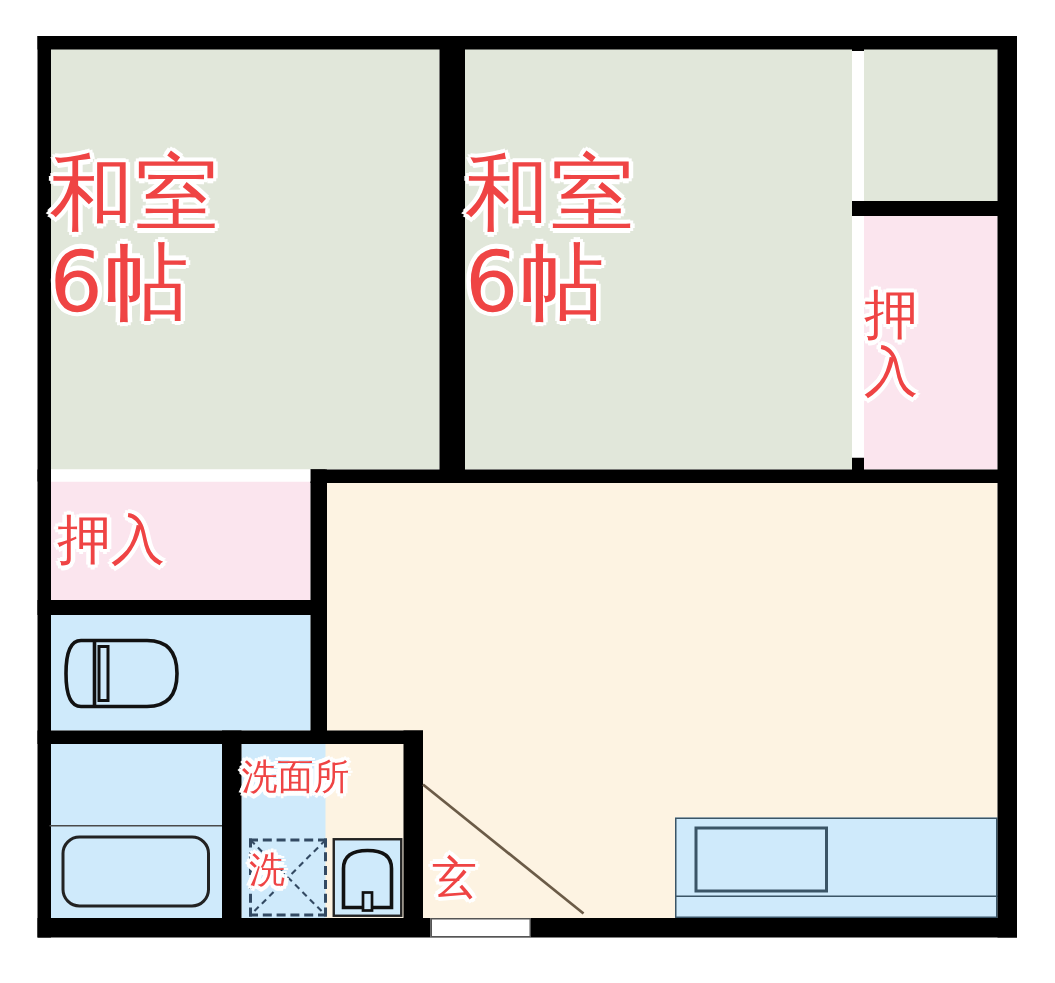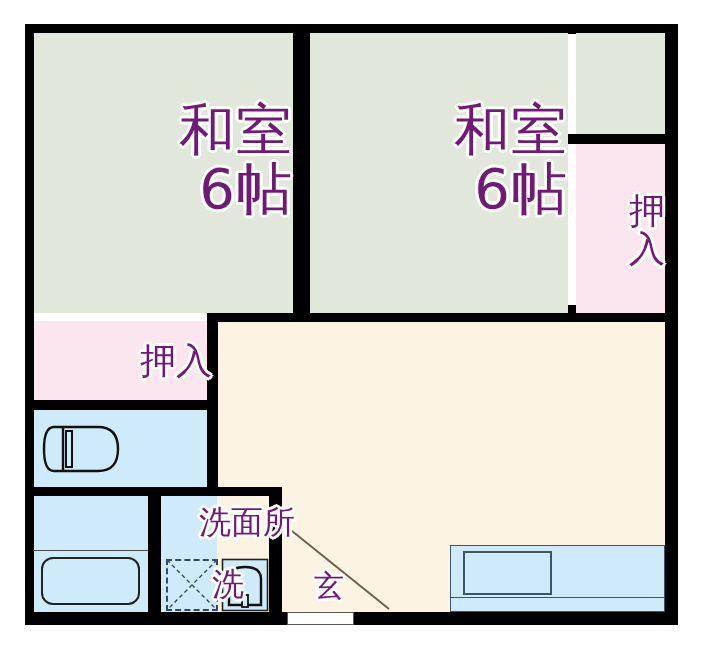--- a/index.html
+++ b/index.html
@@ -27,35 +27,35 @@
 
   
   .wall { position: absolute; background: #000000; }
 
   
   .hairline { position: absolute; background: #4a4a4a; }
 
   
   .label {
     position: absolute;
-    color: #701a75;
-    text-align: right;
+    color: #ef4444;
+    text-align: left;
     line-height: 1.06;
     white-space: pre;
     font-weight: 500;
     text-shadow:
        2px  0 0 #fff, -2px  0 0 #fff,  0  2px 0 #fff,  0 -2px 0 #fff,
        2px  2px 0 #fff, -2px  2px 0 #fff, 2px -2px 0 #fff, -2px -2px 0 #fff,
        3px  0 0 #fff, -3px  0 0 #fff,  0  3px 0 #fff,  0 -3px 0 #fff;
   }
   .label-xl  { font-size: 56px; letter-spacing: 1px; }
   .label-lg  { font-size: 50px; letter-spacing: 1px; }
   .label-md  { font-size: 36px; }
   .label-sm  { font-size: 30px; }
-  .label-xs  { font-size: 32px; margin-left: 26px; }
+  .label-xs  { font-size: 24px; }
 
   
   .fixture { position: absolute; box-sizing: border-box; }
   .fx-outline { border: 2px solid #222; }
   .washer {
     border: 2px dashed #334a63;
     background: transparent;
   }
   svg { display: block; overflow: visible; }
 </style>

